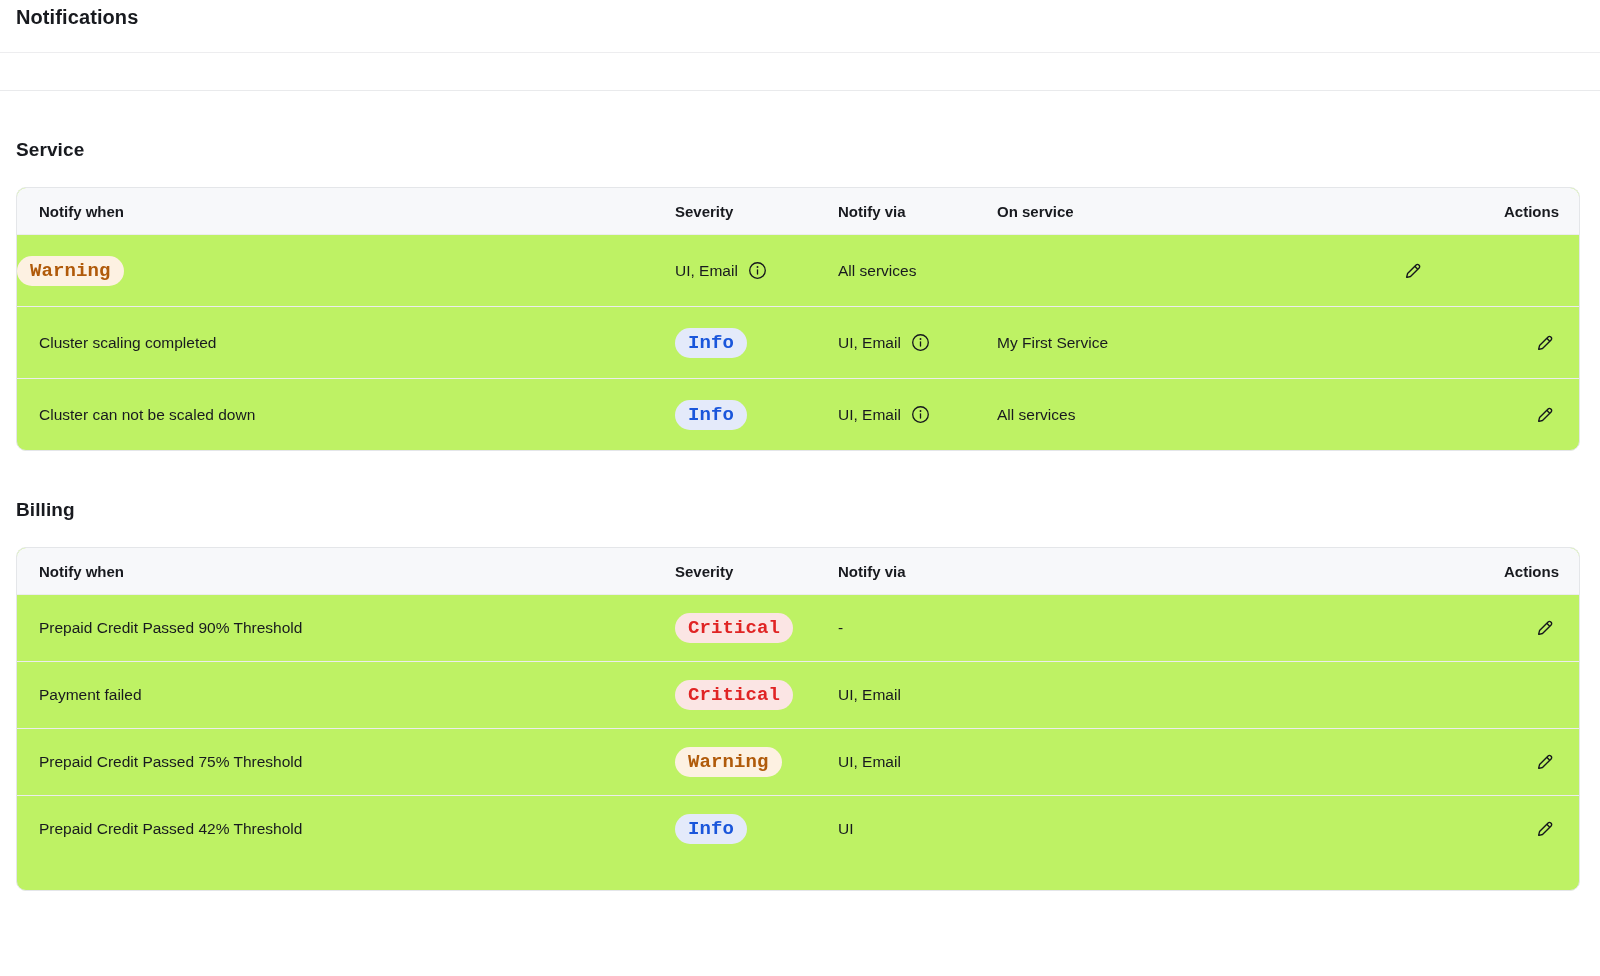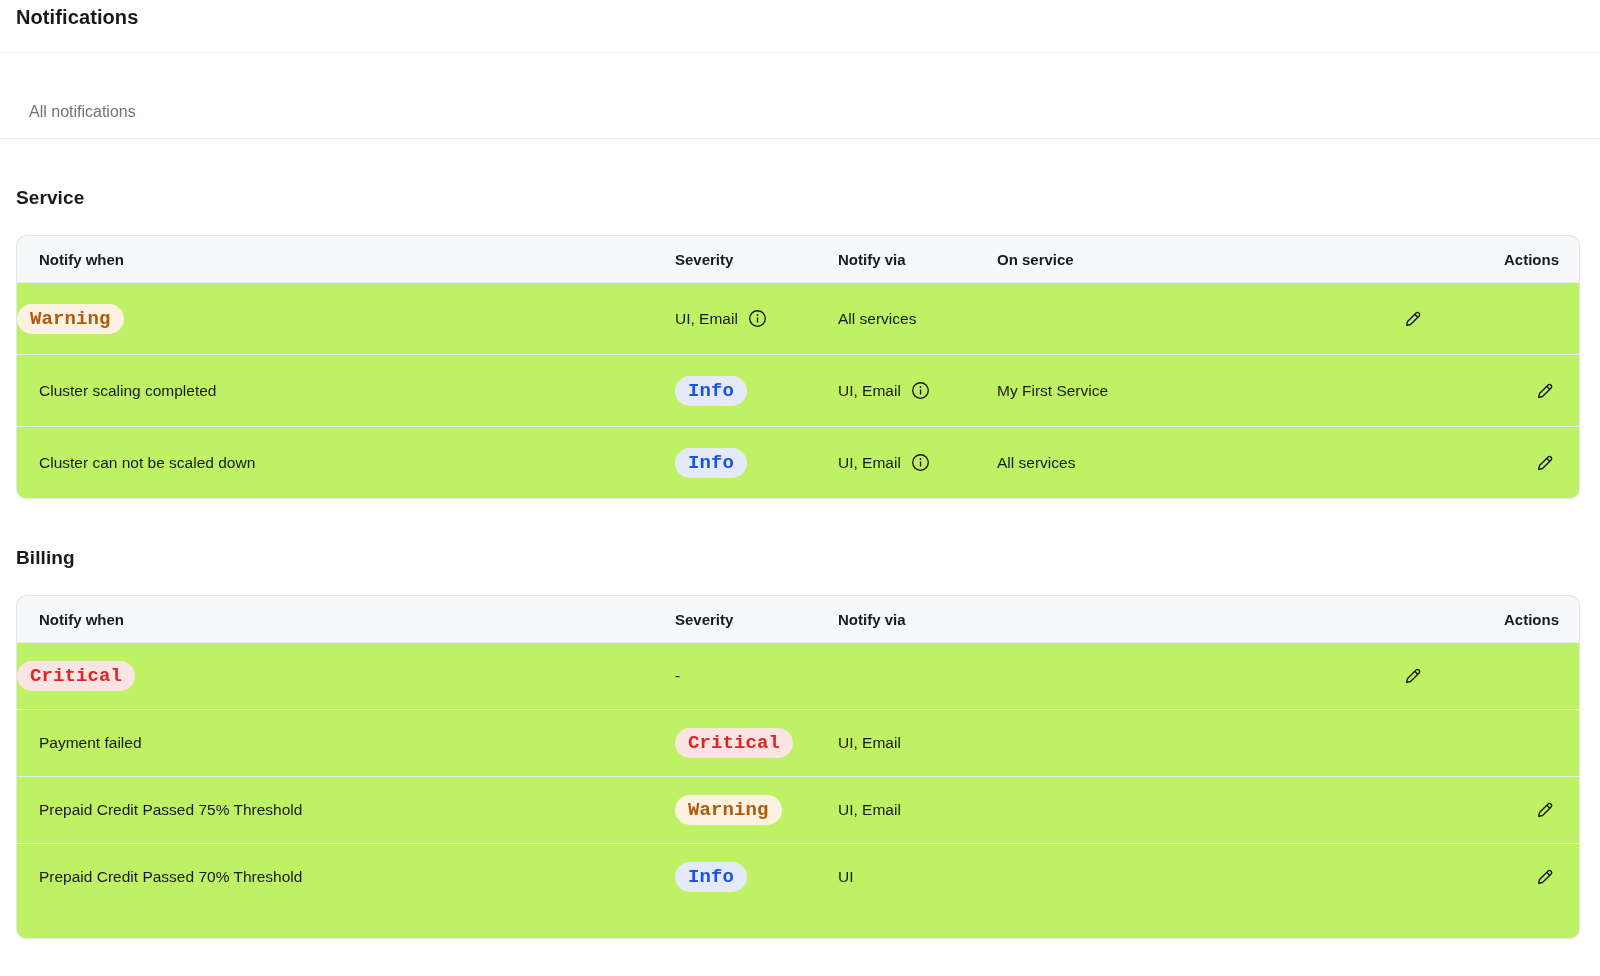--- a/index.html
+++ b/index.html
@@ -50,21 +50,20 @@
   svg { display:block; }
 </style>
 </head>
 <body>
 
 <header class="page-header">
   <div class="page-title">Notifications</div>
 </header>
 
 <nav class="tabs">
-  <div class="tab">All notifications</div>
 </nav>
 
 <main class="main">
 
   <section>
     <h2 class="section-heading">Service</h2>
     <div class="table service-table">
       <div class="trow thead service-grid">
         <div class="cell first">Notify when</div>
         <div class="cell">Severity</div>
@@ -169,20 +168,21 @@
     <h2 class="section-heading">Billing</h2>
     <div class="table billing-table">
       <div class="trow thead billing-grid">
         <div class="cell first">Notify when</div>
         <div class="cell">Severity</div>
         <div class="cell">Notify via</div>
         <div class="cell actions">Actions</div>
       </div>
       <div class="tbody">
   <div class="trow billing-grid">
+    <div class="cell first"><span>Prepaid Credit Passed 90% Threshold</span></div>
     <div class="cell"><span class="badge" style="background: rgb(251, 229, 228); color: rgb(224, 36, 36);">Critical</span></div>
     <div class="cell">
       <span class="via">
                 <span>-</span>
               </span>
     </div>
     <div class="cell actions">
       <button class="edit-btn">
         <span>
           <svg width="20" height="20" viewBox="0 0 20 20" fill="none">
@@ -221,21 +221,21 @@
           <svg width="20" height="20" viewBox="0 0 20 20" fill="none">
             <path d="M13.1 3.9a1.9 1.9 0 0 1 2.7 0l.3.3a1.9 1.9 0 0 1 0 2.7l-8.6 8.6-3.5.9a.28.28 0 0 1-.34-.34l.9-3.5 8.54-8.66z" stroke="#16181d" stroke-width="1.4" stroke-linejoin="round"></path>
             <path d="M11.8 5.3l2.9 2.9" stroke="#16181d" stroke-width="1.4"></path>
           </svg>
         </span>
       </button>
     </div>
   </div>
 
   <div class="trow billing-grid">
-    <div class="cell first"><span>Prepaid Credit Passed 70% Threshold</span></div>
+    <div class="cell first"><span>Prepaid Credit Passed 42% Threshold</span></div>
     <div class="cell"><span class="badge" style="background: rgb(228, 234, 250); color: rgb(26, 86, 219);">Info</span></div>
     <div class="cell">
       <span class="via">
                 <span>UI</span>
               </span>
     </div>
     <div class="cell actions">
       <button class="edit-btn">
         <span>
           <svg width="20" height="20" viewBox="0 0 20 20" fill="none">

